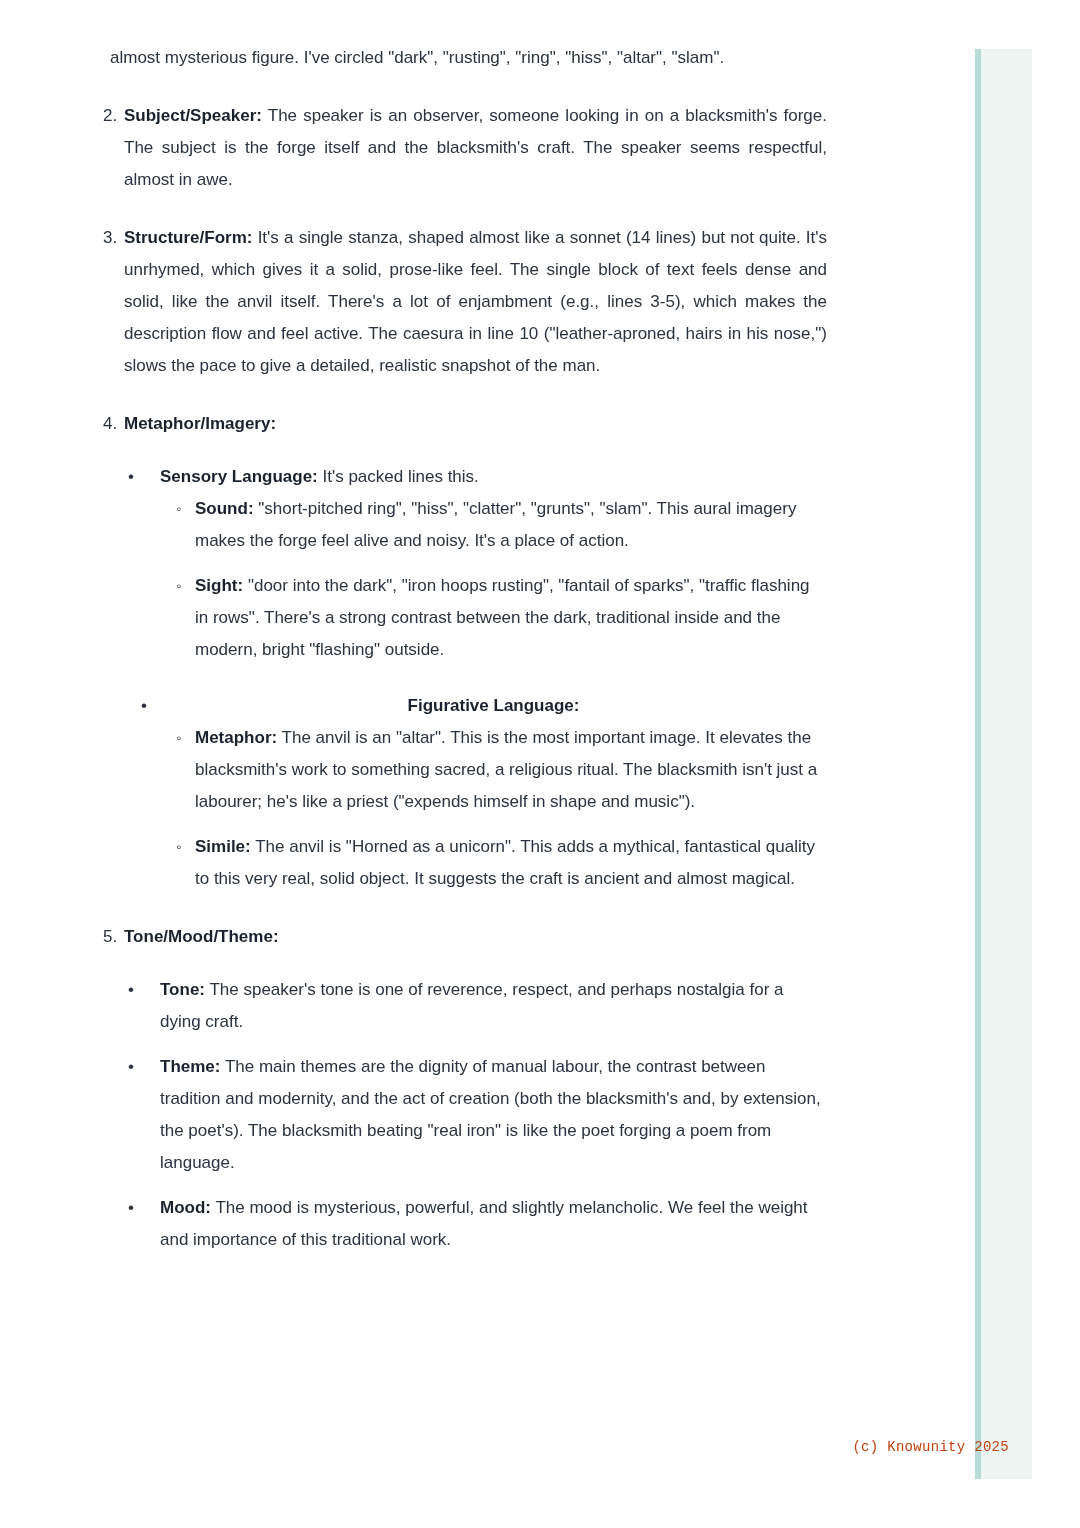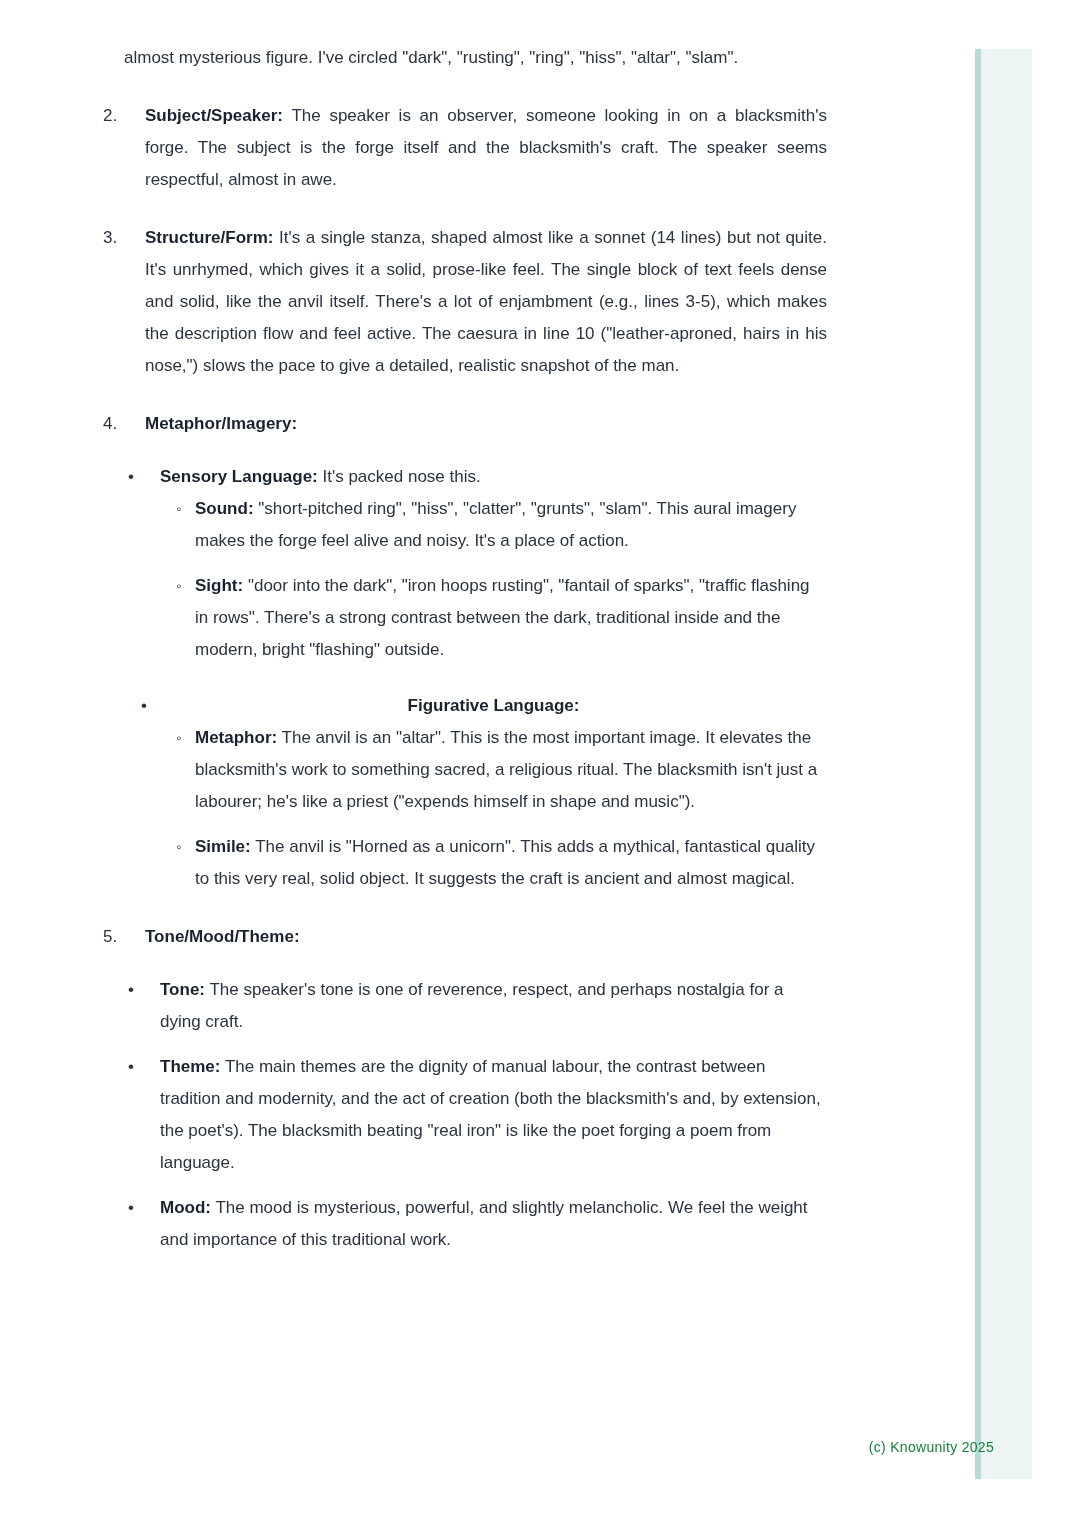--- a/index.html
+++ b/index.html
@@ -20,48 +20,49 @@
     top: 49px;
     width: 51px;
     height: 1430px;
     background: var(--accent-panel, #edf5f3);
     border-left: 6px solid var(--accent-strip, #b7dbd6);
     z-index: 1;
   }
   .watermark {
     position: absolute;
     top: 1438px;
-    right: 86px;
+    right: 71px;
     font-size: 14px;
     line-height: 18px;
-    color: #15803d;
+    color: #c2410c;
     z-index: 2;
     letter-spacing: 0.3px;
+    font-family: Liberation Mono, monospace;
   }
   .content {
     position: absolute;
     left: 103px;
     top: 42px;
     width: 724px;
     color: #2b3342;
     font-size: 17px;
     line-height: 32px;
     z-index: 0;
   }
   .content b { color: #1a2230; font-weight: 700; }
   p { margin: 0; }
   .intro {
-    margin-left: 21px;
+    margin-left: 7px;
     width: 703px;
     text-align: justify;
   }
   .item { margin-top: 26px; }
   .row { display: flex; }
   .num { width: 21px; flex: none; }
-  .ptext { width: 703px; margin-left: 21px; }
+  .ptext { width: 703px; }
   .justify { text-align: justify; }
   .bullets { margin-top: 21px; }
   .bullet { display: flex; }
   .bullet.lvl1 { margin-left: 25px; }
   .bullet.lvl1 .mark { width: 32px; flex: none; }
   .bullet.lvl2 { margin-left: 73px; }
   .bullet.lvl2 .mark { width: 19px; flex: none; }
   .mark.b1::before { content: "\2022"; }
   .mark.b2::before { content: "\25E6"; font-size: 15px; }
   .btext { flex: 1; }
@@ -93,21 +94,21 @@
 
   <section class="item">
     <div class="row">
       <span class="num">4.</span>
       <p class="ptext"><b>Metaphor/Imagery:</b></p>
     </div>
     <div class="bullets">
 
       <div class="bullet lvl1">
         <span class="mark b1"></span>
-        <p class="btext"><b>Sensory Language:</b> <span>It's packed nose this.</span></p>
+        <p class="btext"><b>Sensory Language:</b> <span>It's packed lines this.</span></p>
       </div>
 
       <div class="bullet lvl2">
         <span class="mark b2"></span>
         <p class="btext"><b>Sound:</b> <span>"short-pitched ring", "hiss", "clatter", "grunts", "slam". This aural imagery makes the forge feel alive and noisy. It's a place of action.</span></p>
       </div>
 
       <div class="bullet lvl2 mt13">
         <span class="mark b2"></span>
         <p class="btext"><b>Sight:</b> <span>"door into the dark", "iron hoops rusting", "fantail of sparks", "traffic flashing in rows". There's a strong contrast between the dark, traditional inside and the modern, bright "flashing" outside.</span></p>

